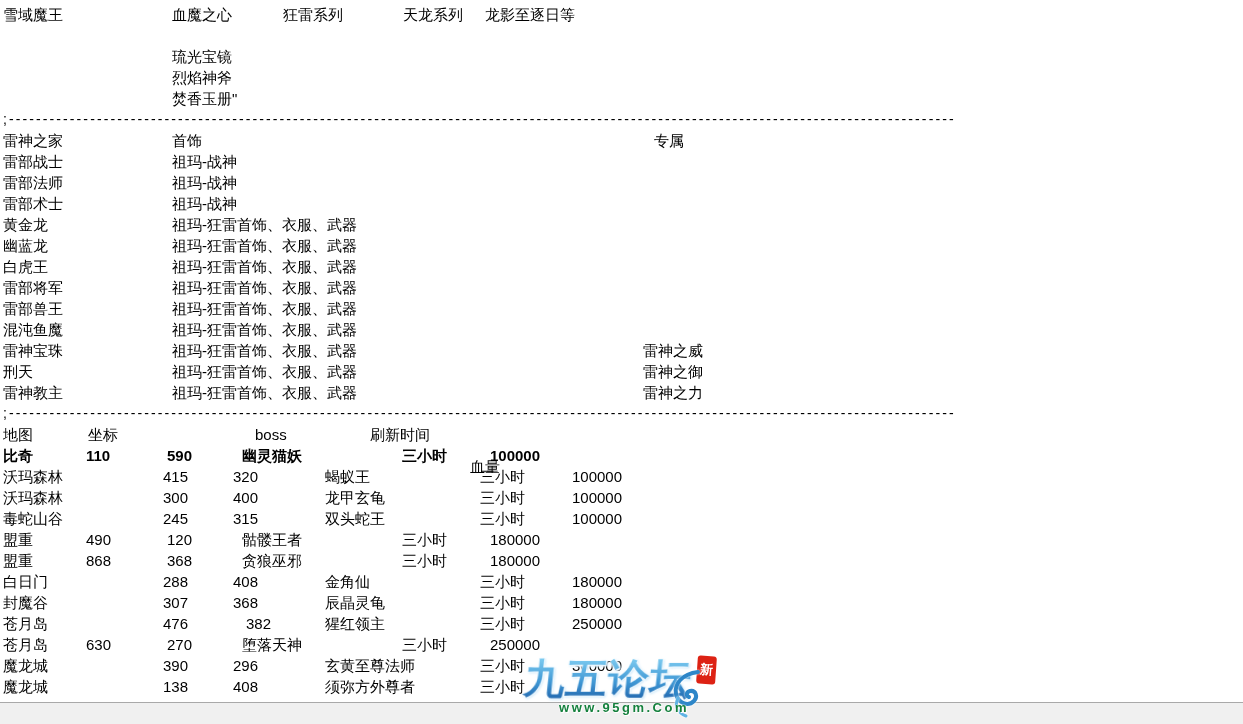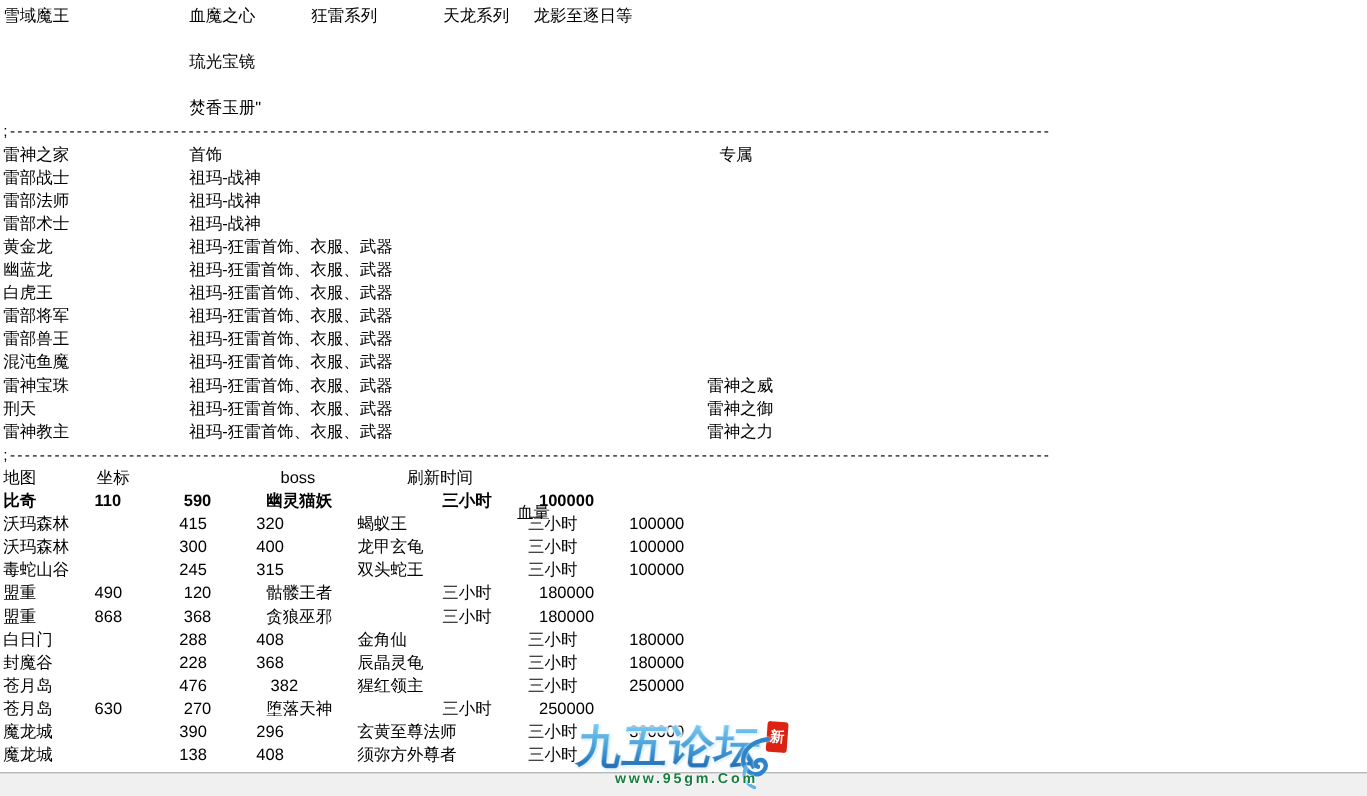--- a/index.html
+++ b/index.html
@@ -47,20 +47,21 @@
   }
 </style>
 </head>
 <body>
 
 <div class="screen">
 
   <div class="doc" id="doc">
       <div class="line" style="top: 4px;"><span class="cell" style="left: 3px;">雪域魔王</span><span class="cell" style="left: 172px;">血魔之心</span><span class="cell" style="left: 283px;">狂雷系列</span><span class="cell" style="left: 403px;">天龙系列</span><span class="cell" style="left: 485px;">龙影至逐日等</span></div>
       <div class="line" style="top: 46px;"><span class="cell" style="left: 172px;">琉光宝镜</span></div>
+      <div class="line" style="top: 67px;"><span class="cell" style="left: 172px;">烈焰神斧</span></div>
       <div class="line" style="top: 88px;"><span class="cell" style="left: 172px;">焚香玉册"</span></div>
       <div class="line sep" style="top: 109px;"><span class="cell" style="left: 3px;">;--------------------------------------------------------------------------------------------------------------------------------------------</span></div>
       <div class="line" style="top: 130px;"><span class="cell" style="left: 3px;">雷神之家</span><span class="cell" style="left: 172px;">首饰</span><span class="cell" style="left: 654px;">专属</span></div>
       <div class="line" style="top: 151px;"><span class="cell" style="left: 3px;">雷部战士</span><span class="cell" style="left: 172px;">祖玛-战神</span></div>
       <div class="line" style="top: 172px; text-align: right;"><span class="cell" style="left: 3px;">雷部法师</span><span class="cell" style="left: 172px;">祖玛-战神</span></div>
       <div class="line" style="top: 193px;"><span class="cell" style="left: 3px;">雷部术士</span><span class="cell" style="left: 172px;">祖玛-战神</span></div>
       <div class="line" style="top: 214px;"><span class="cell" style="left: 3px;">黄金龙</span><span class="cell" style="left: 172px;">祖玛-狂雷首饰、衣服、武器</span></div>
       <div class="line" style="top: 235px;"><span class="cell" style="left: 3px;">幽蓝龙</span><span class="cell" style="left: 172px;">祖玛-狂雷首饰、衣服、武器</span></div>
       <div class="line" style="top: 256px;"><span class="cell" style="left: 3px;">白虎王</span><span class="cell" style="left: 172px;">祖玛-狂雷首饰、衣服、武器</span></div>
       <div class="line" style="top: 277px;"><span class="cell" style="left: 3px;">雷部将军</span><span class="cell" style="left: 172px;">祖玛-狂雷首饰、衣服、武器</span></div>
@@ -71,21 +72,21 @@
       <div class="line" style="top: 382px;"><span class="cell" style="left: 3px;">雷神教主</span><span class="cell" style="left: 172px;">祖玛-狂雷首饰、衣服、武器</span><span class="cell" style="left: 643px;">雷神之力</span></div>
       <div class="line sep" style="top: 403px;"><span class="cell" style="left: 3px;">;--------------------------------------------------------------------------------------------------------------------------------------------</span></div>
       <div class="line" style="top: 424px;"><span class="cell" style="left: 3px;">地图</span><span class="cell" style="left: 88px;">坐标</span><span class="cell" style="left: 255px;">boss</span><span class="cell" style="left: 370px;">刷新时间</span><span class="cell" style="left: 470px; margin-top: 32px;">血量</span></div>
       <div class="line" style="top: 445px; font-weight: bold;"><span class="cell" style="left: 3px;">比奇</span><span class="cell" style="left: 86px;">110</span><span class="cell" style="left: 167px;">590</span><span class="cell" style="left: 242px;">幽灵猫妖</span><span class="cell" style="left: 402px;">三小时</span><span class="cell" style="left: 490px;">100000</span></div>
       <div class="line" style="top: 466px;"><span class="cell" style="left: 3px;">沃玛森林</span><span class="cell" style="left: 163px;">415</span><span class="cell" style="left: 233px;">320</span><span class="cell" style="left: 325px;">蝎蚁王</span><span class="cell" style="left: 480px;">三小时</span><span class="cell" style="left: 572px;">100000</span></div>
       <div class="line" style="top: 487px;"><span class="cell" style="left: 3px;">沃玛森林</span><span class="cell" style="left: 163px;">300</span><span class="cell" style="left: 233px;">400</span><span class="cell" style="left: 325px;">龙甲玄龟</span><span class="cell" style="left: 480px;">三小时</span><span class="cell" style="left: 572px;">100000</span></div>
       <div class="line" style="top: 508px;"><span class="cell" style="left: 3px;">毒蛇山谷</span><span class="cell" style="left: 163px;">245</span><span class="cell" style="left: 233px;">315</span><span class="cell" style="left: 325px;">双头蛇王</span><span class="cell" style="left: 480px;">三小时</span><span class="cell" style="left: 572px;">100000</span></div>
       <div class="line" style="top: 529px;"><span class="cell" style="left: 3px;">盟重</span><span class="cell" style="left: 86px;">490</span><span class="cell" style="left: 167px;">120</span><span class="cell" style="left: 242px;">骷髅王者</span><span class="cell" style="left: 402px;">三小时</span><span class="cell" style="left: 490px;">180000</span></div>
       <div class="line" style="top: 550px;"><span class="cell" style="left: 3px;">盟重</span><span class="cell" style="left: 86px;">868</span><span class="cell" style="left: 167px;">368</span><span class="cell" style="left: 242px;">贪狼巫邪</span><span class="cell" style="left: 402px;">三小时</span><span class="cell" style="left: 490px;">180000</span></div>
       <div class="line" style="top: 571px;"><span class="cell" style="left: 3px;">白日门</span><span class="cell" style="left: 163px;">288</span><span class="cell" style="left: 233px;">408</span><span class="cell" style="left: 325px;">金角仙</span><span class="cell" style="left: 480px;">三小时</span><span class="cell" style="left: 572px;">180000</span></div>
-      <div class="line" style="top: 592px;"><span class="cell" style="left: 3px;">封魔谷</span><span class="cell" style="left: 163px;">228</span><span class="cell" style="left: 233px;">368</span><span class="cell" style="left: 325px;">辰晶灵龟</span><span class="cell" style="left: 480px;">三小时</span><span class="cell" style="left: 572px;">180000</span></div>
+      <div class="line" style="top: 592px;"><span class="cell" style="left: 3px;">封魔谷</span><span class="cell" style="left: 163px;">307</span><span class="cell" style="left: 233px;">368</span><span class="cell" style="left: 325px;">辰晶灵龟</span><span class="cell" style="left: 480px;">三小时</span><span class="cell" style="left: 572px;">180000</span></div>
       <div class="line" style="top: 613px;"><span class="cell" style="left: 3px;">苍月岛</span><span class="cell" style="left: 163px;">476</span><span class="cell" style="left: 246px;">382</span><span class="cell" style="left: 325px;">猩红领主</span><span class="cell" style="left: 480px;">三小时</span><span class="cell" style="left: 572px;">250000</span></div>
       <div class="line" style="top: 634px;"><span class="cell" style="left: 3px;">苍月岛</span><span class="cell" style="left: 86px;">630</span><span class="cell" style="left: 167px;">270</span><span class="cell" style="left: 242px;">堕落天神</span><span class="cell" style="left: 402px;">三小时</span><span class="cell" style="left: 490px;">250000</span></div>
       <div class="line" style="top: 655px;"><span class="cell" style="left: 3px;">魔龙城</span><span class="cell" style="left: 163px;">390</span><span class="cell" style="left: 233px;">296</span><span class="cell" style="left: 325px;">玄黄至尊法师</span><span class="cell" style="left: 480px;">三小时</span><span class="cell" style="left: 572px;">300000</span></div>
       <div class="line" style="top: 676px;"><span class="cell" style="left: 3px;">魔龙城</span><span class="cell" style="left: 163px;">138</span><span class="cell" style="left: 233px;">408</span><span class="cell" style="left: 325px;">须弥方外尊者</span><span class="cell" style="left: 480px;">三小时</span></div>
     </div>
 
   <div class="bottom-strip"></div>
 
   <div class="watermark">
     <span class="wm-title">九五论坛</span>

